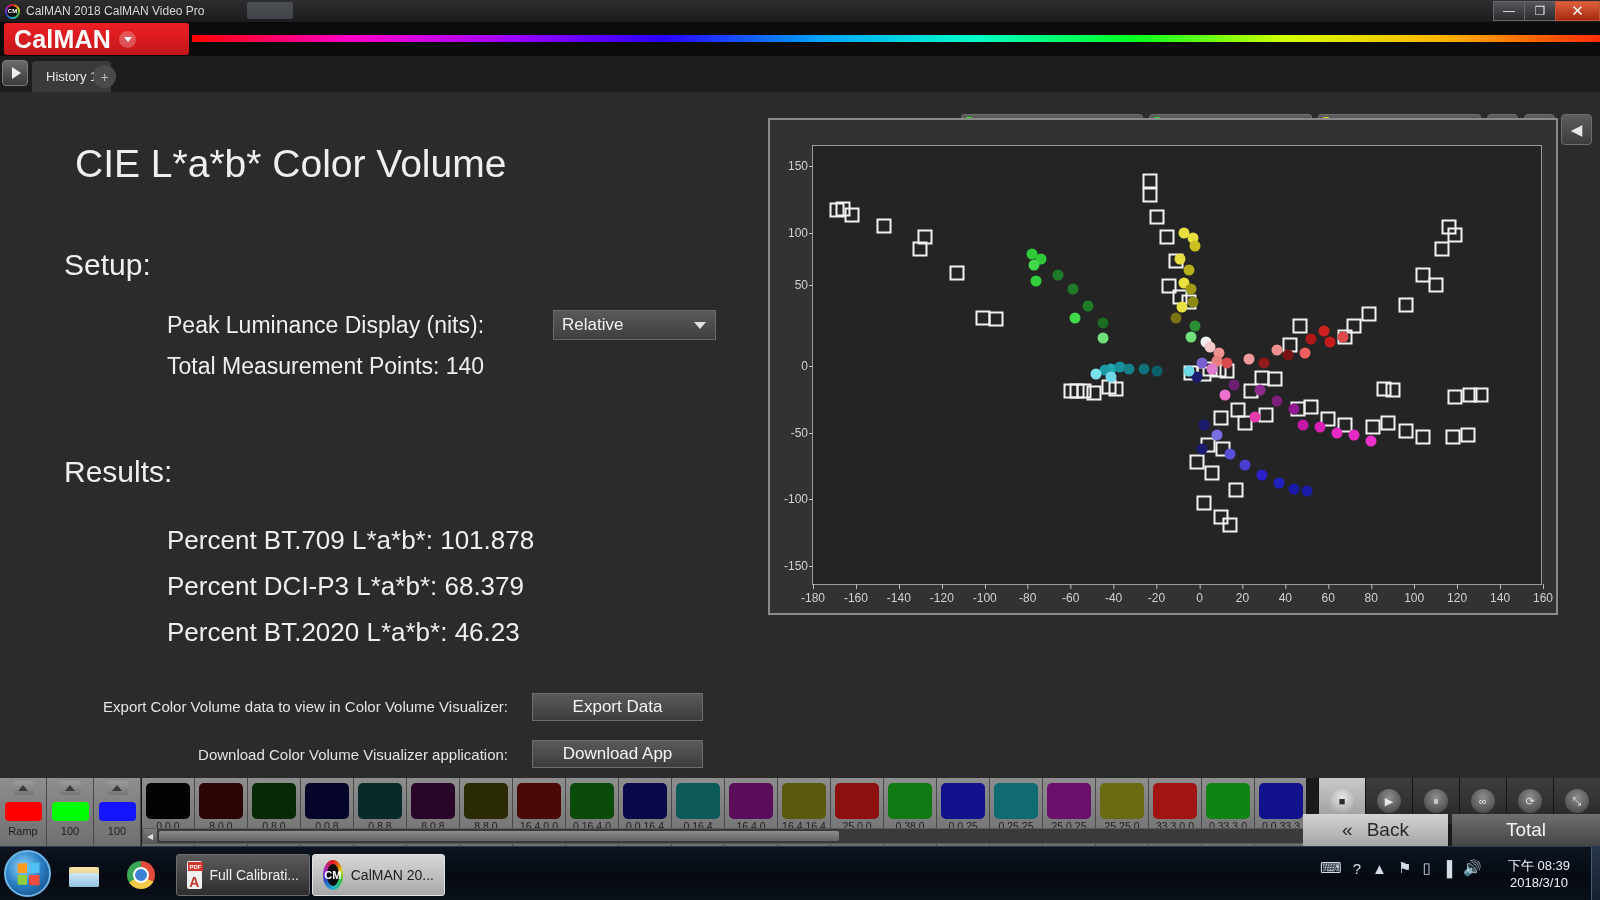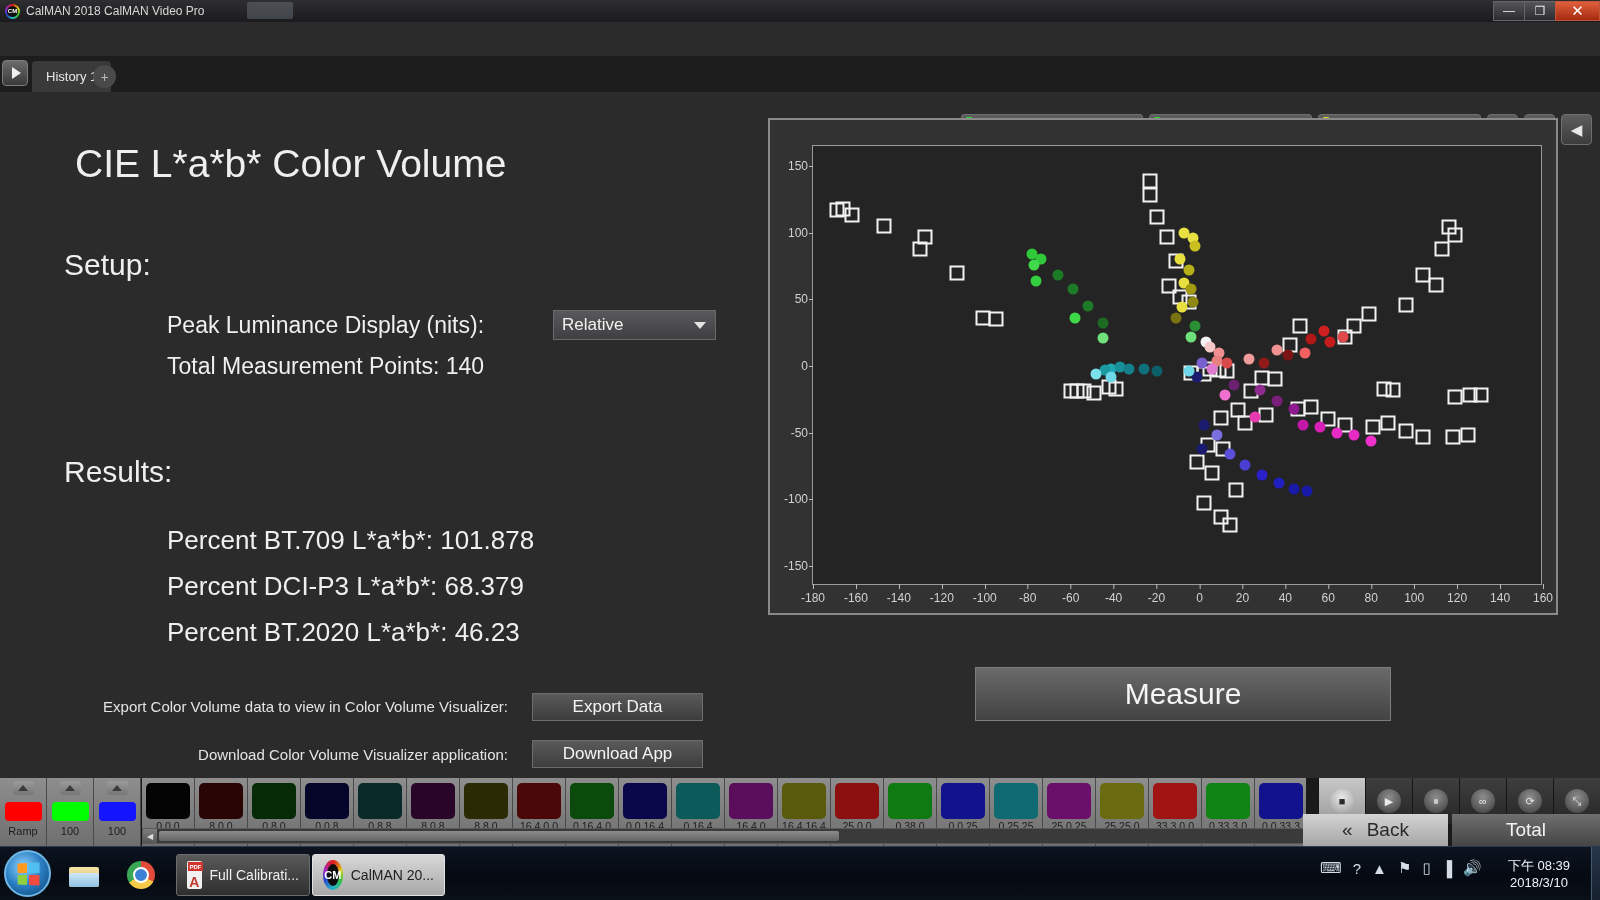--- a/index.html
+++ b/index.html
@@ -340,20 +340,27 @@
     <div class="tb-icon"></div>
     <div class="tb-title">CalMAN 2018 CalMAN Video Pro</div>
     <div class="tb-ghost"></div>
     <div class="win-btns">
       <div class="win-btn">—</div>
       <div class="win-btn">❐</div>
       <div class="win-btn close">✕</div>
     </div>
   </div>
 
+  <div class="brandrow">
+    <div class="brand">
+      <div class="brand-text">CalMAN</div>
+      <div class="brand-caret"></div>
+    </div>
+    <div class="rainbow"></div>
+  </div>
 
   <div class="tabbar">
     <div class="play-btn"></div>
     <div class="tab">History 1</div>
     <div class="tab-add">+</div>
 
     <div class="hw-wrap">
       <div class="hw">
         <div class="hw-bar" style="background:#2ee02e"></div>
         <div class="hw-txt">
@@ -398,21 +405,21 @@
 
   <div class="exp-lbl" id="exp-lbl0">Export Color Volume data to view in Color Volume Visualizer:</div>
   <div class="exp-btn" id="exp-btn0">Export Data</div>
   <div class="exp-lbl" id="exp-lbl1">Download Color Volume Visualizer application:</div>
   <div class="exp-btn" id="exp-btn1">Download App</div>
 
   <div class="chart-frame">
     <div class="plot" id="plot">
         <div class="ytick" style="top: 20px;">150</div>
         <div class="ytick" style="top: 86.6667px;">100</div>
-        <div class="ytick" style="top: 153px;">50</div>
+        <div class="ytick" style="top: 139px;">50</div>
         <div class="ytick" style="top: 220px;">0</div>
         <div class="ytick" style="top: 286.667px;">-50</div>
         <div class="ytick" style="top: 353.333px;">-100</div>
         <div class="ytick" style="top: 420px;">-150</div>
         <div class="xtick" style="left: 0px;">-180</div>
         <div class="xtick" style="left: 42.9412px;">-160</div>
         <div class="xtick" style="left: 85.8824px;">-140</div>
         <div class="xtick" style="left: 128.824px;">-120</div>
         <div class="xtick" style="left: 171.765px;">-100</div>
         <div class="xtick" style="left: 214.706px;">-80</div>
@@ -561,21 +568,20 @@
         <div class="dot" style="left: 388.618px; top: 302.667px; width: 11px; height: 11px; background: rgb(26, 26, 110);"></div>
         <div class="dot" style="left: 416.529px; top: 308px; width: 11px; height: 11px; background: rgb(90, 79, 216);"></div>
         <div class="dot" style="left: 431.559px; top: 318.667px; width: 11px; height: 11px; background: rgb(74, 63, 208);"></div>
         <div class="dot" style="left: 448.735px; top: 329.333px; width: 11px; height: 11px; background: rgb(42, 31, 200);"></div>
         <div class="dot" style="left: 465.912px; top: 337.333px; width: 11px; height: 11px; background: rgb(32, 32, 192);"></div>
         <div class="dot" style="left: 480.941px; top: 342.667px; width: 11px; height: 11px; background: rgb(26, 26, 168);"></div>
         <div class="dot" style="left: 493.824px; top: 345.333px; width: 11px; height: 11px; background: rgb(26, 26, 168);"></div>
       </div>
   </div>
 
-  <div class="measure">Measure</div>
 
   <div class="strip">
     <div class="rgb-group" id="rgb-group">
         <div class="rgb-cell">
           <div class="rgb-up"></div>
           <div class="rgb-chip" style="background: rgb(255, 0, 0);"></div>
           <div class="rgb-lbl">Ramp</div>
         </div>
         <div class="rgb-cell">
           <div class="rgb-up"></div>

